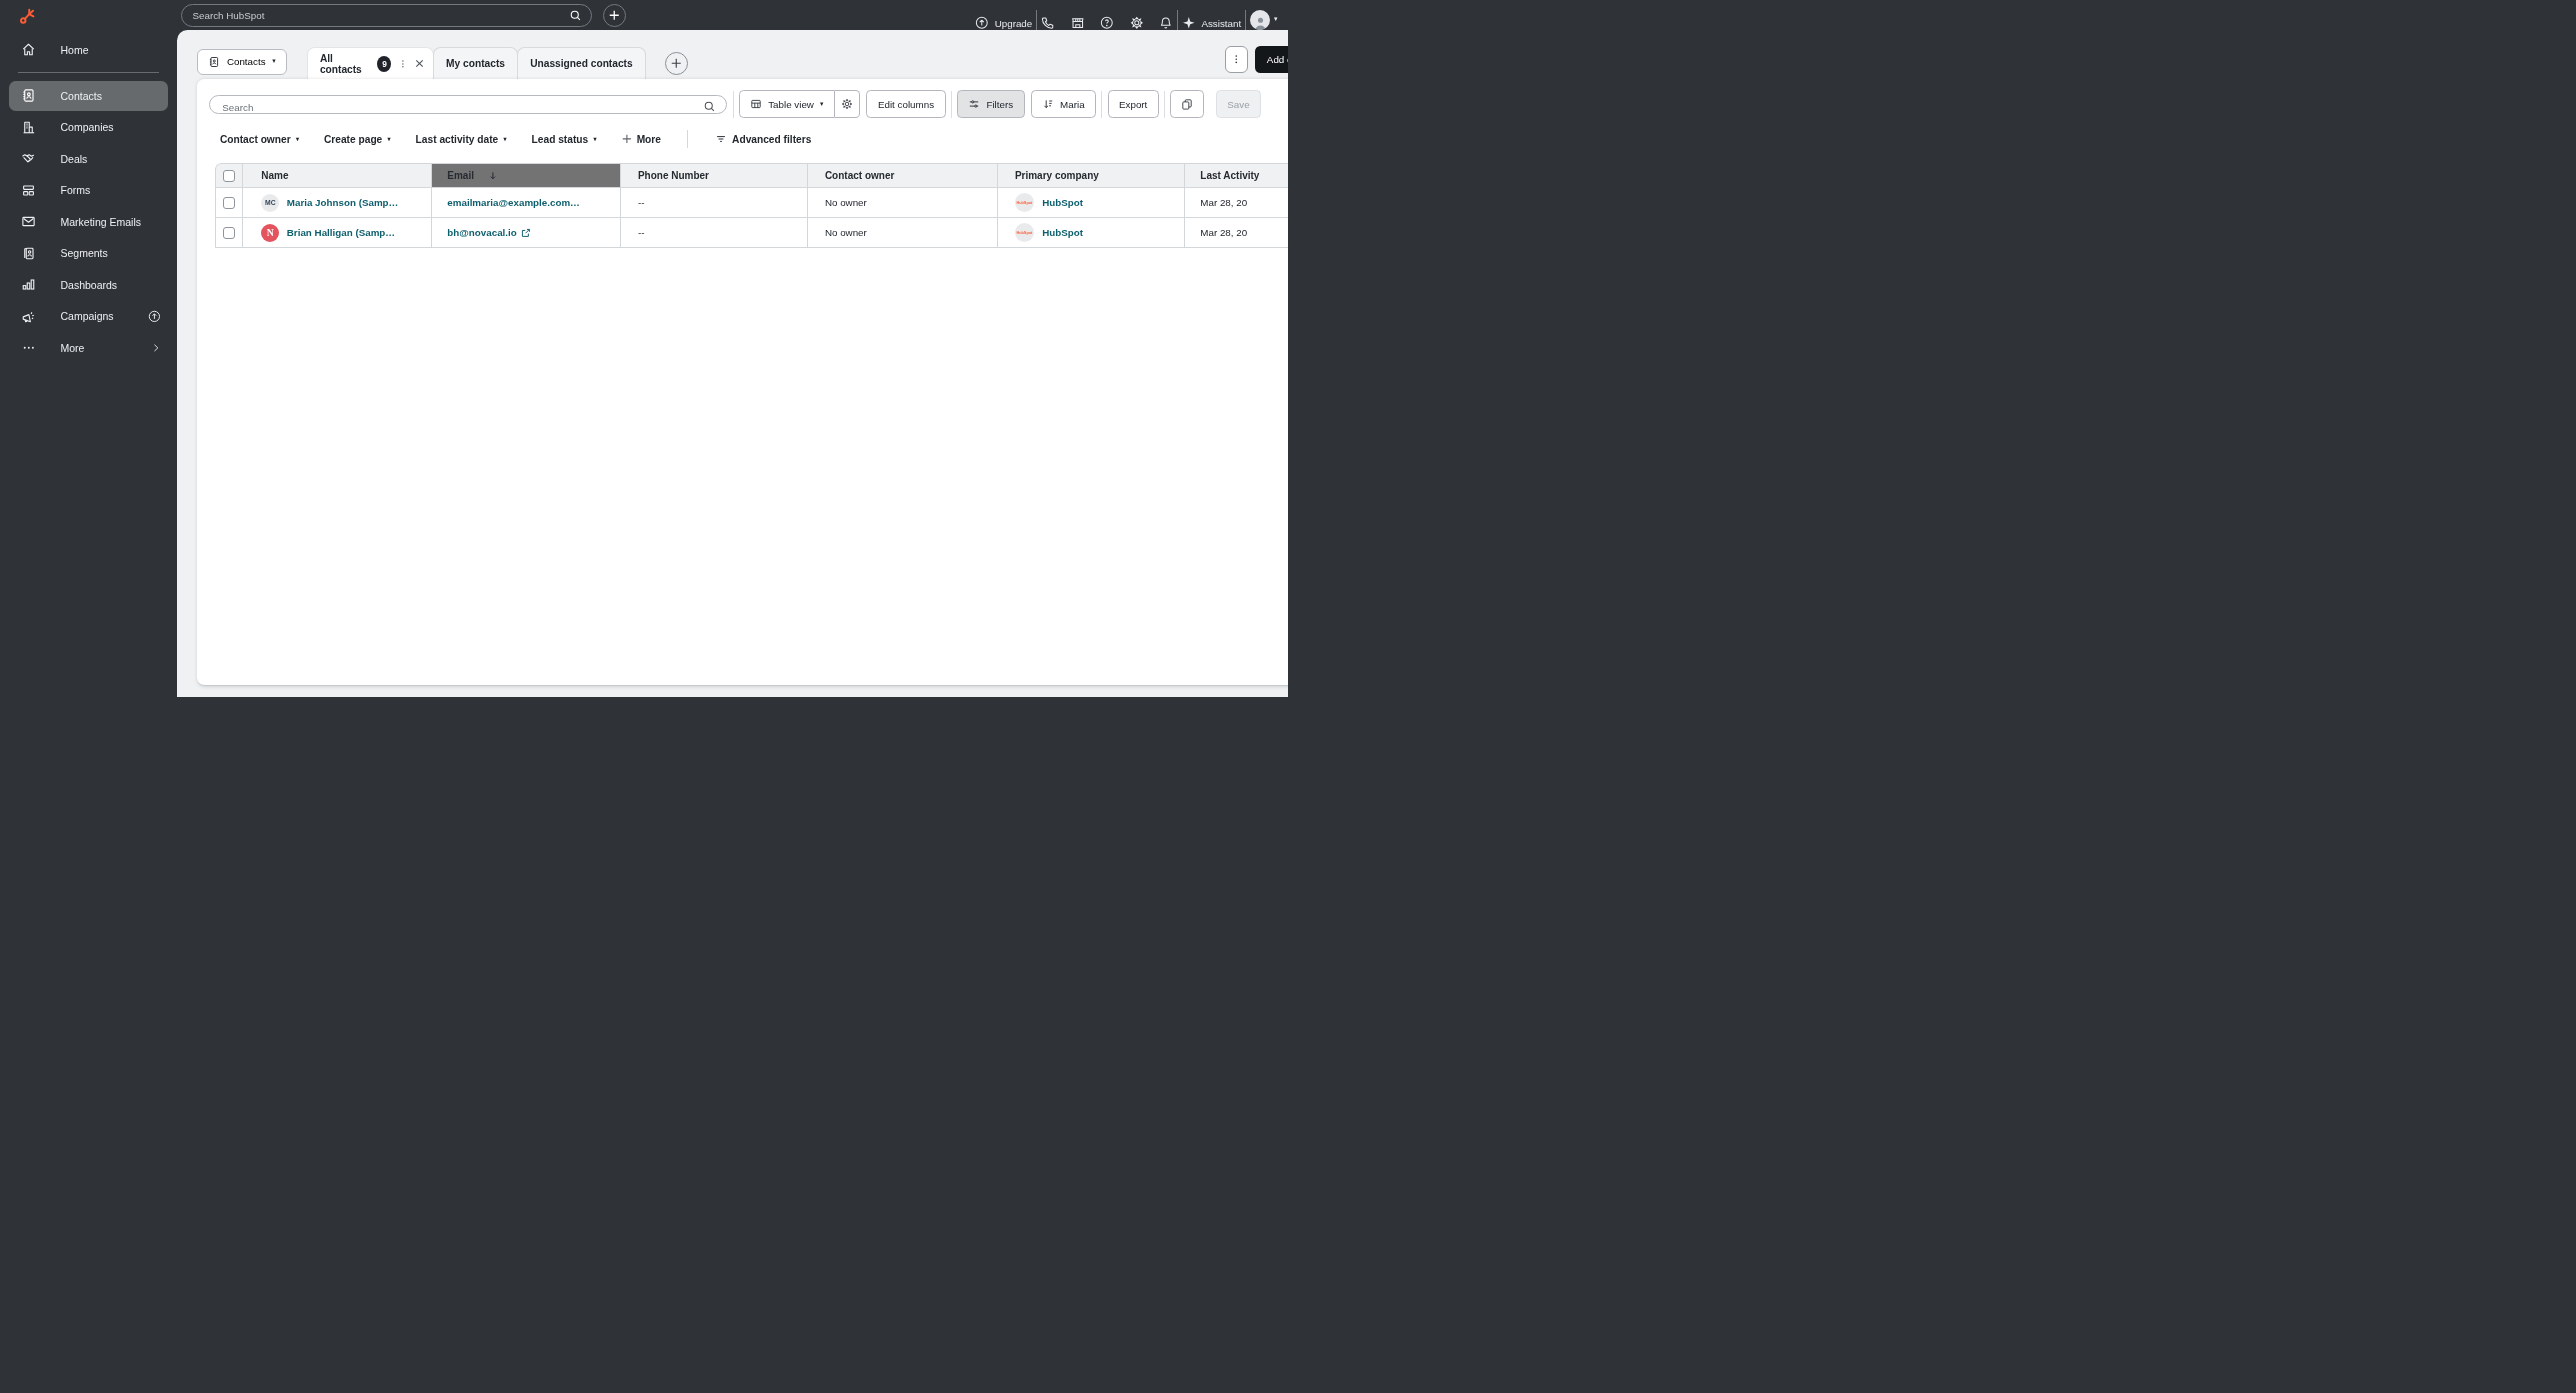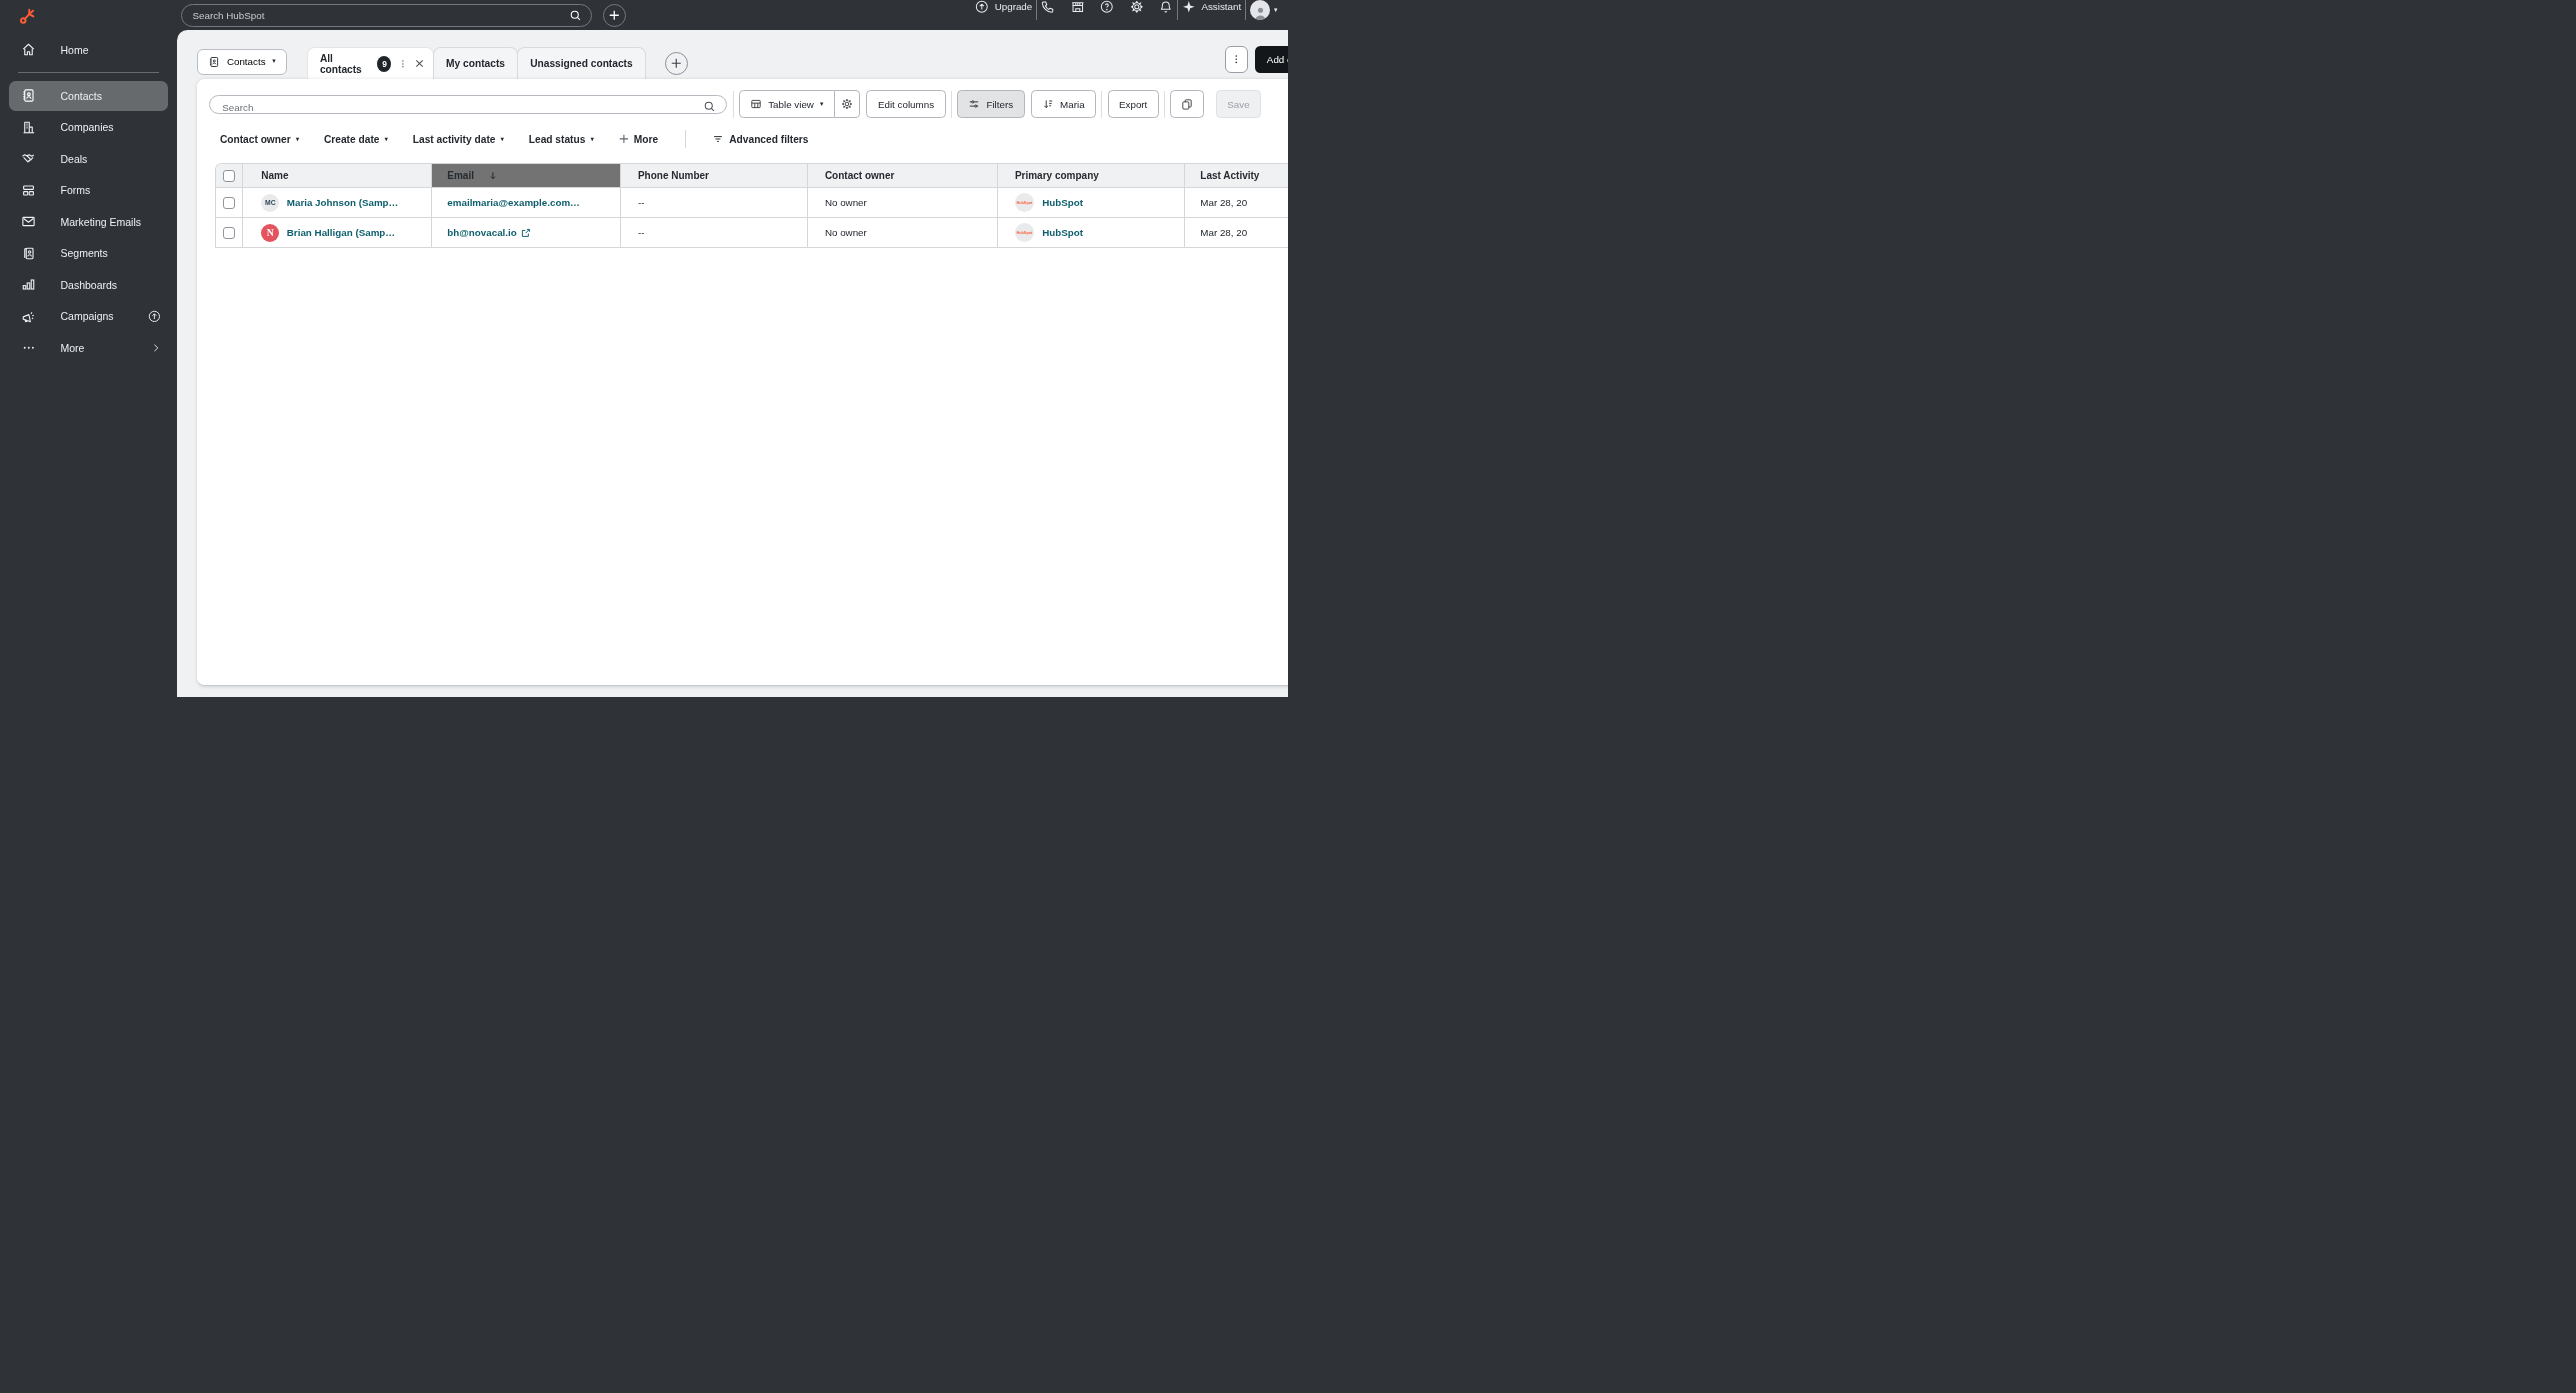--- a/index.html
+++ b/index.html
@@ -12,21 +12,21 @@
 
   
   .topnav { position:relative; height:30px; background:#2f3338; }
   .logo { position:absolute; left:18px; top:6.8px; }
   .nav-search { position:absolute; left:181px; top:3.8px; width:411px; height:23px;
     border:0.8px solid #75797f; border-radius:12px; display:flex; align-items:center; padding:0 9px 0 10.5px; }
   .nav-search input { flex:1; background:transparent; border:none; outline:none; color:#d6d9dc; font-size:9.8px; font-family:inherit; }
   .nav-search input::placeholder { color:#c8cbcf; }
   .nav-plus { position:absolute; left:603px; top:3.8px; width:23px; height:23px; border-radius:50%;
     border:0.8px solid #75797f; background:transparent; display:flex; align-items:center; justify-content:center; cursor:pointer; }
-  .nav-right { position:absolute; right:10.5px; top:0; height:30px; display:flex; align-items:flex-start; gap:4px; color:#e9ebee; }
+  .nav-right { position:absolute; right:10.5px; top:0; height:30px; display:flex; align-items:flex-end; gap:4px; color:#e9ebee; }
   .nav-item { display:flex; align-items:center; gap:6px; font-size:9.8px; color:#e9ebee; cursor:pointer; }
   .nav-divider { width:0.8px; height:19.6px; background:rgba(255,255,255,.35); }
   .nav-icons { display:flex; align-items:center; gap:16px; }
   .avatar-wrap { display:flex; align-items:center; gap:3.8px; cursor:pointer; }
   .avatar { width:20.3px; height:20.3px; border-radius:50%; background:#e4e6e9; display:flex; align-items:flex-end; justify-content:center; overflow:hidden; }
   .caret { font-size:6.8px; color:#e9ebee; line-height:1; }
   .caret-dark { font-size:6.8px; color:#22272e; line-height:1; }
 
   
   .shell { display:flex; height:667px; }
@@ -475,21 +475,21 @@
           <span>Save</span>
         </button>
       </div>
 
       <div class="quick-filters">
         <span class="qf">
           <span>Contact owner</span>
             <span class="caret-dark">▾</span>
         </span>
         <span class="qf">
-          <span>Create date</span>
+          <span>Create page</span>
             <span class="caret-dark">▾</span>
         </span>
         <span class="qf">
           <span>Last activity date</span>
             <span class="caret-dark">▾</span>
         </span>
         <span class="qf">
           <span>Lead status</span>
             <span class="caret-dark">▾</span>
         </span>

